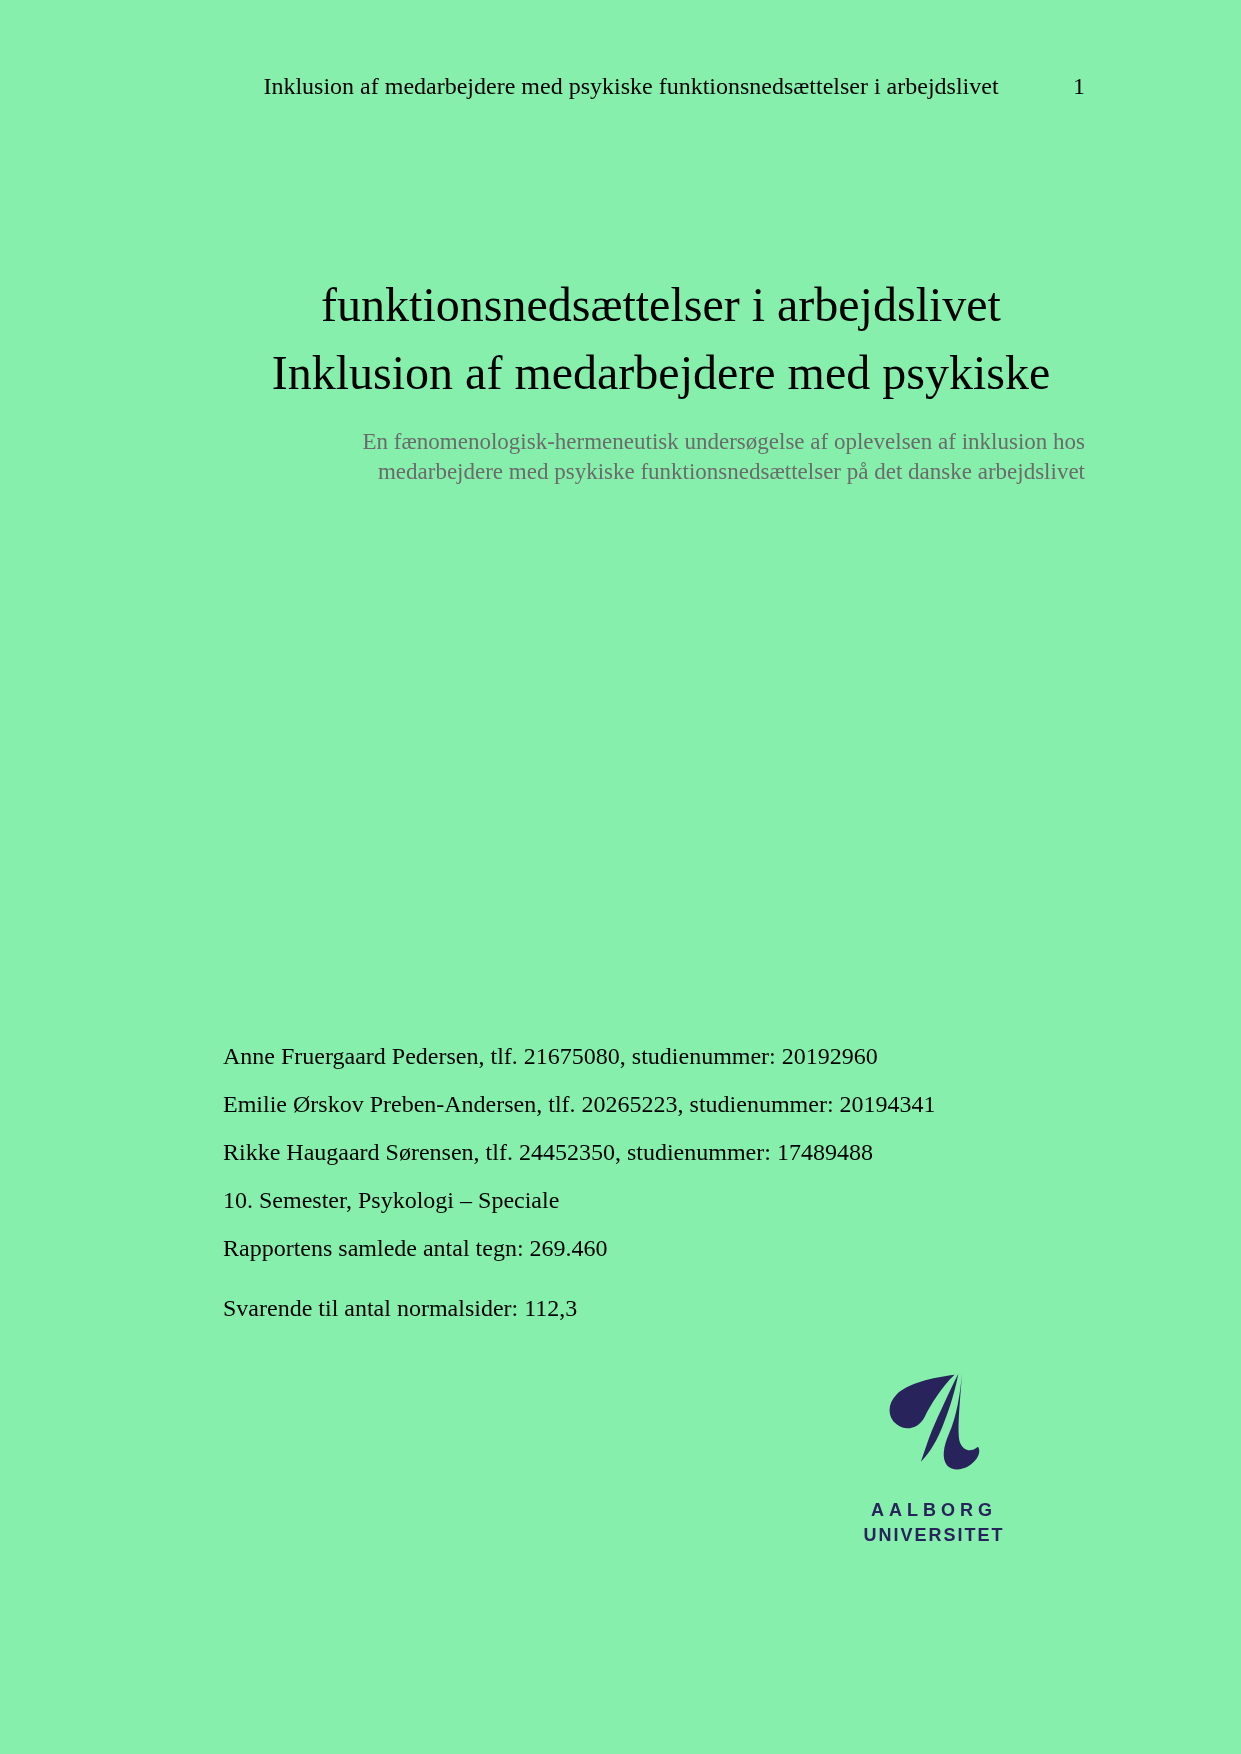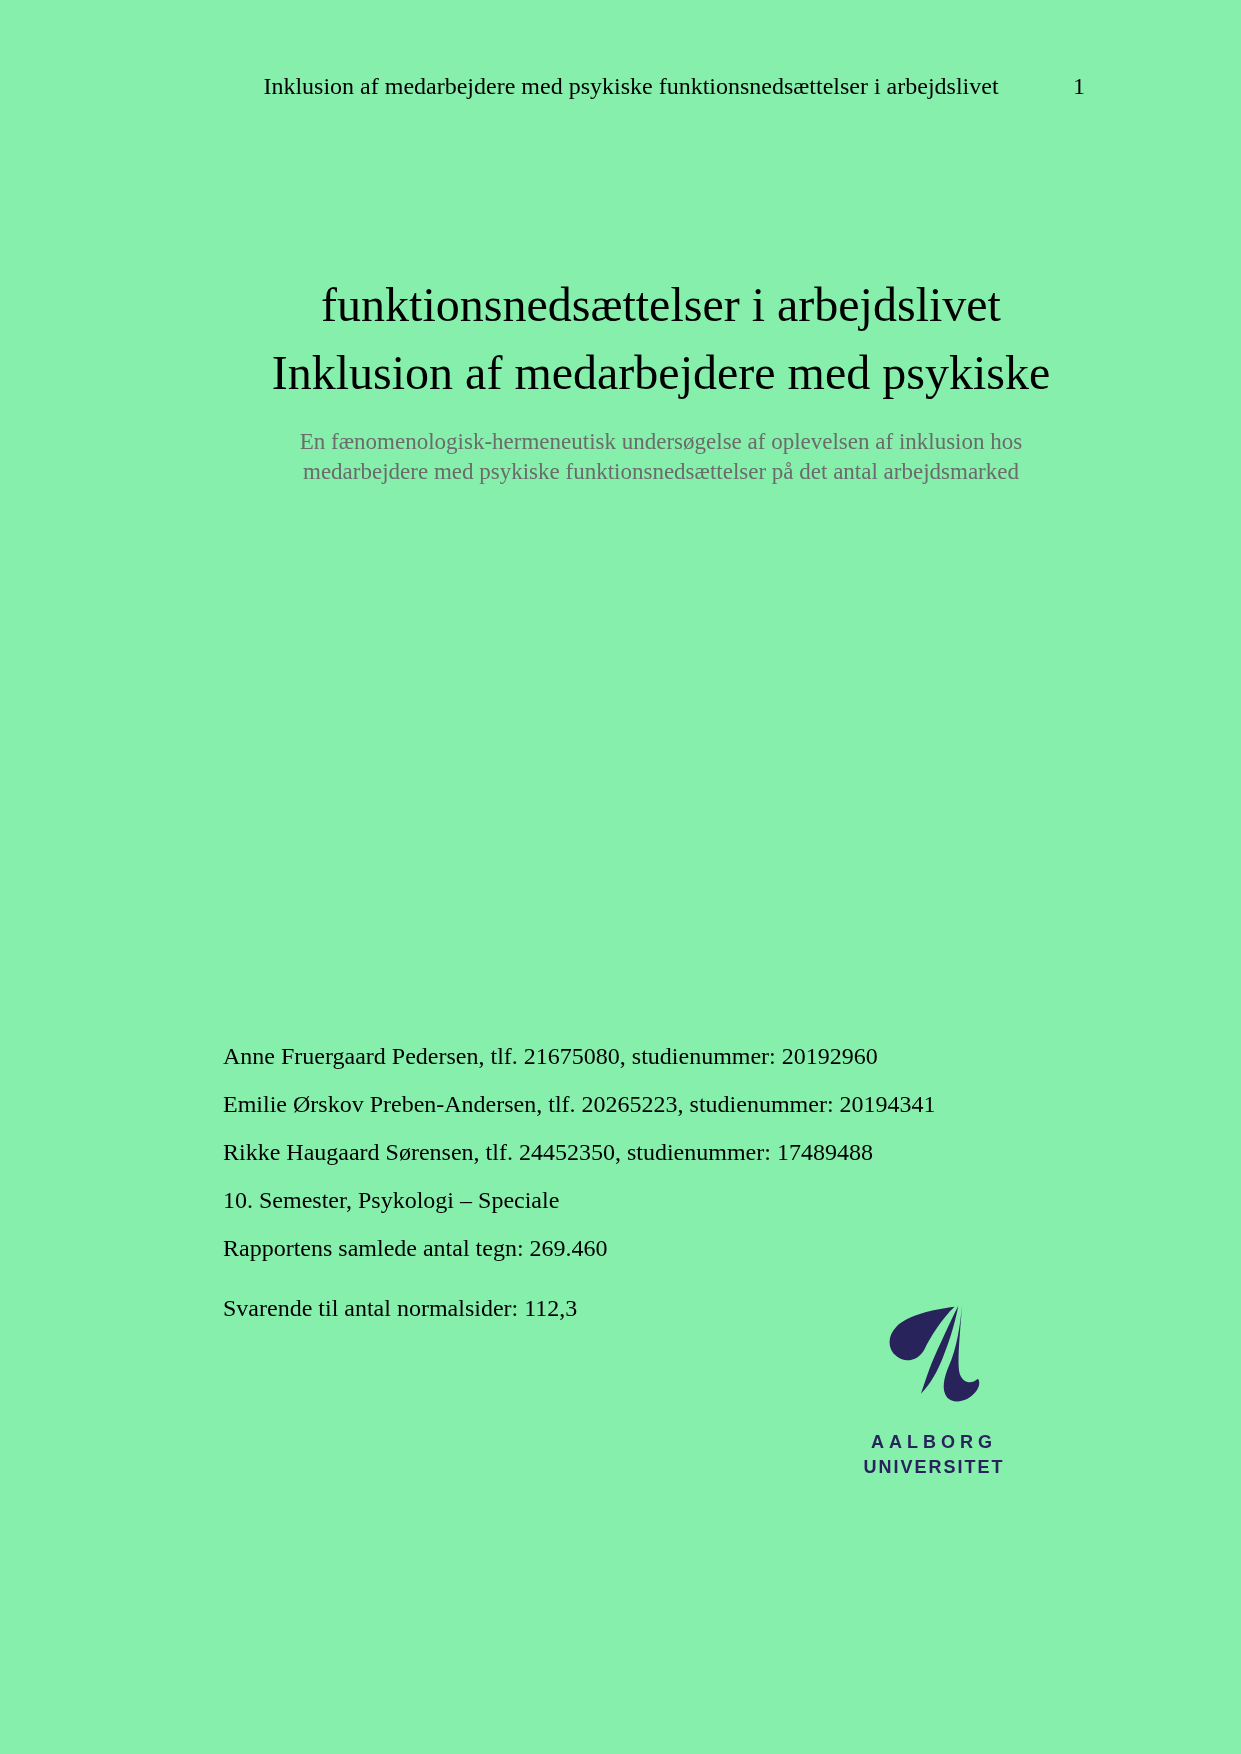--- a/index.html
+++ b/index.html
@@ -60,21 +60,21 @@
 
   
   .doc-subtitle {
     position: absolute;
     top: 427px;
     left: 237px;
     width: 848px;
     margin: 0;
     font-size: 23px;
     line-height: 30px;
-    text-align: center;
+    text-align: right;
     color: #6b6b6b;
   }
   .subtitle-line {
     display: block;
     white-space: nowrap;
   }
 
   
   .info-block {
     position: absolute;
@@ -88,21 +88,21 @@
     line-height: 26px;
     white-space: nowrap;
   }
   .info-line-last {
     margin-top: 34px;
   }
 
   
   .logo {
     position: absolute;
-    top: 1304px;
+    top: 1372px;
     left: 850px;
     width: 168px;
     margin: 0;
     text-align: center;
     color: #29235c;
   }
   .logo-swirl {
     display: block;
     margin: 0 auto;
   }
@@ -132,21 +132,21 @@
     <span class="page-number">1</span>
   </header>
 
   <h1 class="doc-title">
     <span class="title-line">funktionsnedsættelser i arbejdslivet</span>
     <span class="title-line">Inklusion af medarbejdere med psykiske</span>
   </h1>
 
   <p class="doc-subtitle">
     <span class="subtitle-line">En fænomenologisk-hermeneutisk undersøgelse af oplevelsen af inklusion hos</span>
-    <span class="subtitle-line">medarbejdere med psykiske funktionsnedsættelser på det antal arbejdsmarked</span>
+    <span class="subtitle-line">medarbejdere med psykiske funktionsnedsættelser på det danske arbejdslivet</span>
   </p>
 
   <section class="info-block">
     <p class="info-line">Anne Fruergaard Pedersen, tlf. 21675080, studienummer: 20192960</p>
     <p class="info-line">Emilie Ørskov Preben-Andersen, tlf. 20265223, studienummer: 20194341</p>
     <p class="info-line">Rikke Haugaard Sørensen, tlf. 24452350, studienummer: 17489488</p>
     <p class="info-line">10. Semester, Psykologi – Speciale</p>
     <p class="info-line">Rapportens samlede antal tegn: 269.460</p>
     <p class="info-line info-line-last">Svarende til antal normalsider: 112,3</p>
   </section>

